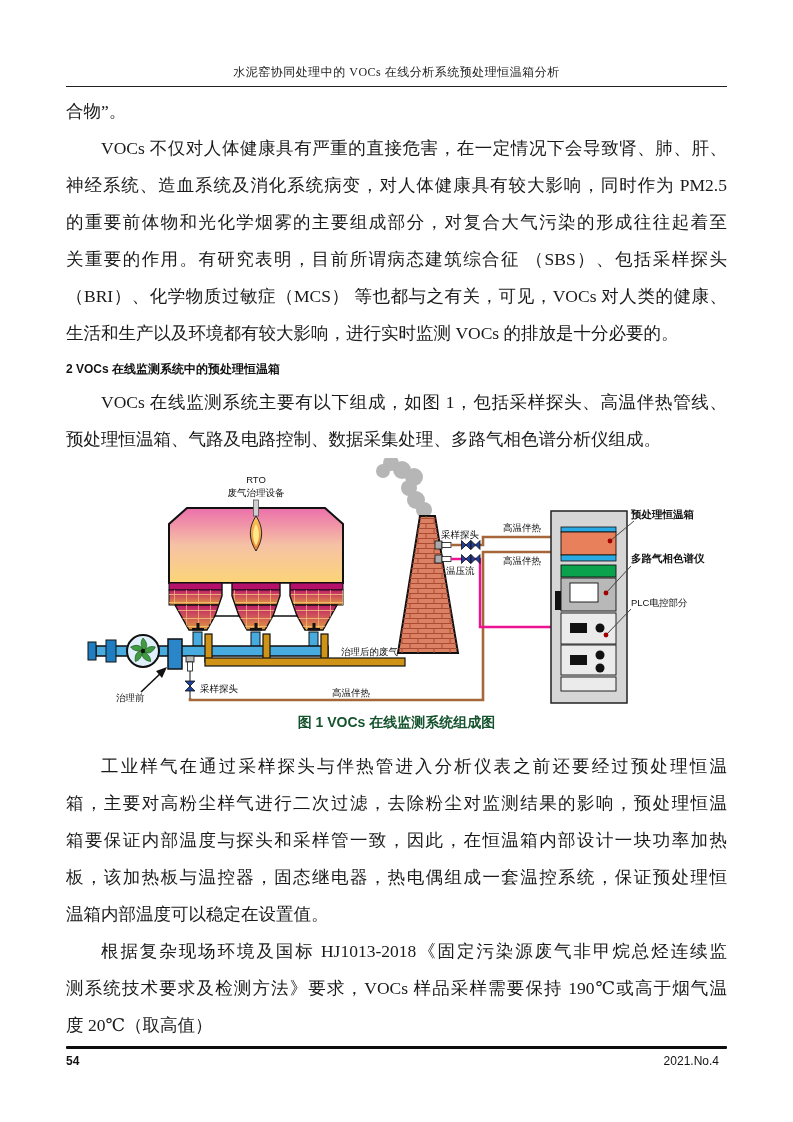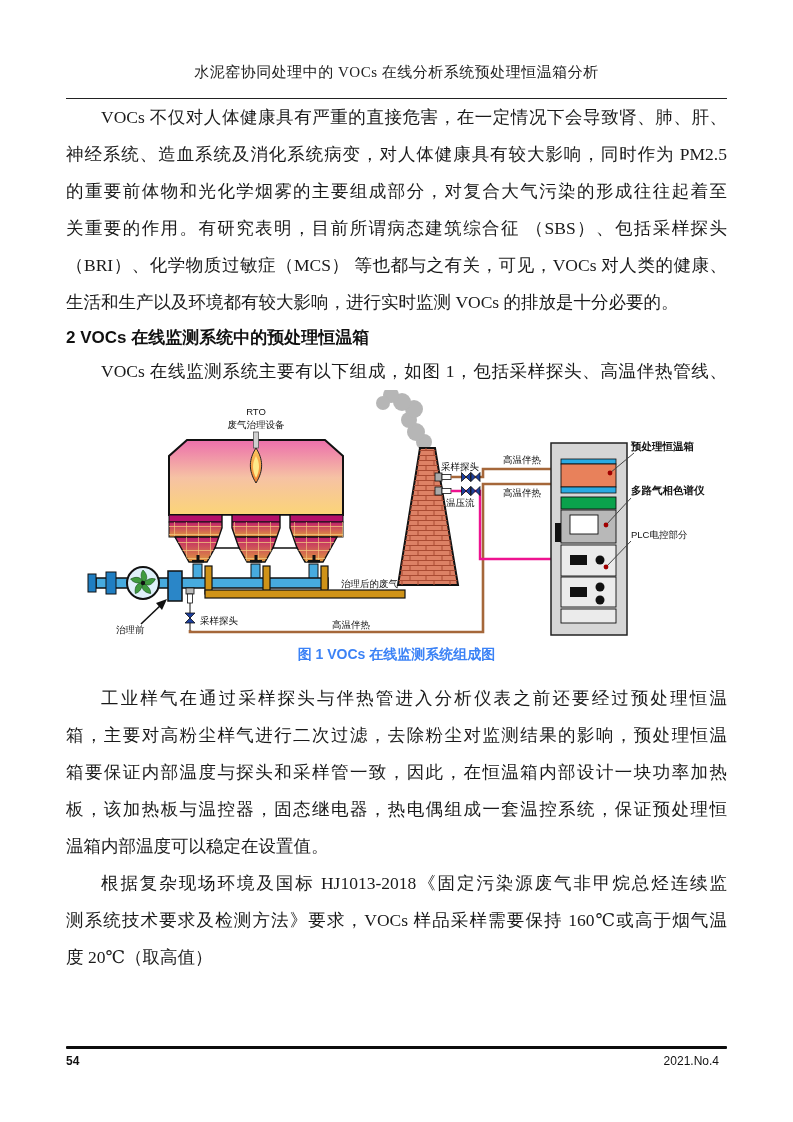--- a/index.html
+++ b/index.html
@@ -3,74 +3,78 @@
 <meta charset="utf-8">
 <style>
   html,body{margin:0;padding:0;background:#888;}
   .page{
     position:relative;width:793px;height:1122px;background:#ffffff;
     margin:0 auto;box-sizing:border-box;padding:64px 66px 0 66px;
     font-family:"Liberation Serif","DejaVu Serif",serif;color:#1a1a1a;
     overflow:hidden;
   }
   .runhead{
-    text-align:center;font-size:15px;letter-spacing:.5px;color:#222;
-    padding-bottom:17px;border-bottom:1.6px solid #222;line-height:17px;
+    text-align:center;font-size:12px;letter-spacing:.5px;color:#222;
+    padding-bottom:5px;border-bottom:1.6px solid #222;line-height:17px;
     font-family:"Liberation Serif","DejaVu Serif",serif;
   }
   .pblock{margin:0;}
   .pline{
     height:37px;line-height:37px;font-size:17.5px;overflow:hidden;
     text-align:justify;text-align-last:justify;white-space:nowrap;
   }
   .pline.end{text-align-last:left;}
   .pline.ind{text-indent:35px;}
   .p0{margin-top:6px;}
   .h2{
-    margin-top:2px;height:30px;line-height:30px;font-size:17px;font-weight:bold;
+    margin-top:2px;height:30px;line-height:30px;font-size:12px;font-weight:bold;
     font-family:"Liberation Sans","DejaVu Sans",sans-serif;color:#111;
   }
   .figure{position:relative;height:252px;margin-top:0;}
   .figure svg{position:absolute;left:12px;top:0;}
   .caption{
     height:24px;line-height:24px;text-align:center;font-size:14px;font-weight:bold;
-    font-family:"Liberation Sans","DejaVu Sans",sans-serif;color:#3b82f6;
+    font-family:"Liberation Sans","DejaVu Sans",sans-serif;color:#14532d;
   }
   .p3{margin-top:14px;}
   .footer{position:absolute;left:66px;right:66px;top:1046px;}
   .footer-rule{height:3px;background:#0d0d0d;border-radius:1px;}
   .footer-row{position:relative;height:20px;line-height:20px;margin-top:2px;
     font-family:"Liberation Sans","DejaVu Sans",sans-serif;font-size:12px;color:#111;}
   .footer-page{text-align:left;font-weight:bold;}
   .footer-issue{position:absolute;right:8px;top:0;}
   svg text{font-family:"Liberation Sans","DejaVu Sans",sans-serif;fill:#111;}
   svg text.lbl{font-size:9.5px;}
   svg text.big{font-size:10.5px;font-weight:bold;}
 </style>
 </head>
 <body>
 
 <div class="page">
 
   <div class="runhead">水泥窑协同处理中的 VOCs 在线分析系统预处理恒温箱分析</div>
 
+  <div class="pblock p0">
+    <div class="pline end">合物”。</div>
+  </div>
 
   <div class="pblock">
     <div class="pline ind">VOCs 不仅对人体健康具有严重的直接危害，在一定情况下会导致肾、肺、肝、</div>
     <div class="pline">神经系统、造血系统及消化系统病变，对人体健康具有较大影响，同时作为 PM2.5</div>
     <div class="pline">的重要前体物和光化学烟雾的主要组成部分，对复合大气污染的形成往往起着至</div>
     <div class="pline">关重要的作用。有研究表明，目前所谓病态建筑综合征 （SBS）、包括采样探头</div>
     <div class="pline">（BRI）、化学物质过敏症（MCS） 等也都与之有关，可见，VOCs 对人类的健康、</div>
     <div class="pline end">生活和生产以及环境都有较大影响，进行实时监测 VOCs 的排放是十分必要的。</div>
   </div>
 
   <div class="h2">2  VOCs 在线监测系统中的预处理恒温箱</div>
 
   <div class="pblock">
     <div class="pline ind">VOCs 在线监测系统主要有以下组成，如图 1，包括采样探头、高温伴热管线、</div>
+    <div class="pline end">预处理恒温箱、气路及电路控制、数据采集处理、多路气相色谱分析仪组成。</div>
   </div>
 
   <div class="figure">
     <svg width="640" height="252" viewBox="0 0 640 252">
       <defs>
         <linearGradient id="vesselGrad" x1="0" y1="0" x2="0" y2="1">
           <stop offset="0" stop-color="#ec6fab"></stop>
           <stop offset="0.5" stop-color="#f6c2a4"></stop>
           <stop offset="1" stop-color="#fbd577"></stop>
         </linearGradient>
@@ -247,21 +251,21 @@
   <div class="pblock p3">
     <div class="pline ind">工业样气在通过采样探头与伴热管进入分析仪表之前还要经过预处理恒温</div>
     <div class="pline">箱，主要对高粉尘样气进行二次过滤，去除粉尘对监测结果的影响，预处理恒温</div>
     <div class="pline">箱要保证内部温度与探头和采样管一致，因此，在恒温箱内部设计一块功率加热</div>
     <div class="pline">板，该加热板与温控器，固态继电器，热电偶组成一套温控系统，保证预处理恒</div>
     <div class="pline end">温箱内部温度可以稳定在设置值。</div>
   </div>
 
   <div class="pblock">
     <div class="pline ind">根据复杂现场环境及国标 HJ1013-2018《固定污染源废气非甲烷总烃连续监</div>
-    <div class="pline">测系统技术要求及检测方法》要求，VOCs 样品采样需要保持 160℃或高于烟气温</div>
+    <div class="pline">测系统技术要求及检测方法》要求，VOCs 样品采样需要保持 190℃或高于烟气温</div>
     <div class="pline end">度 20℃（取高值）</div>
   </div>
 
   <div class="footer">
     <div class="footer-rule"></div>
     <div class="footer-row">
       <div class="footer-page">54</div>
       <div class="footer-issue">2021.No.4</div>
     </div>
   </div>

